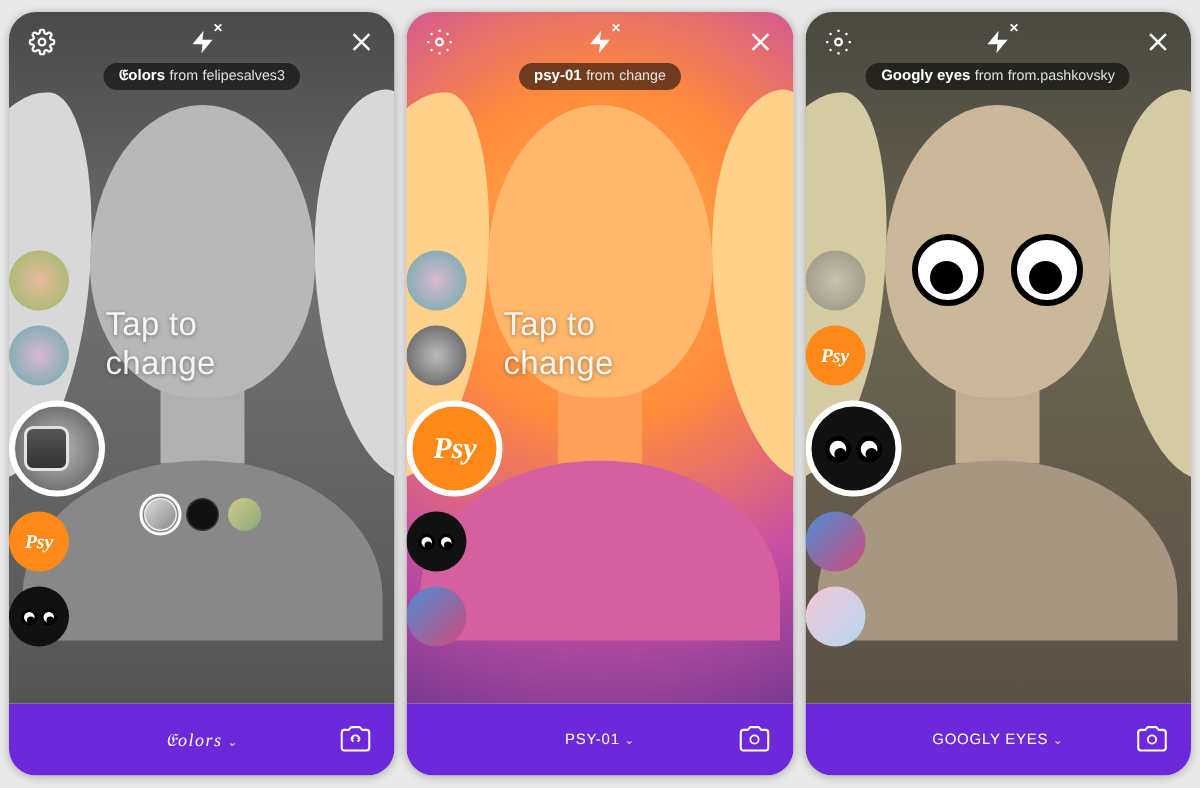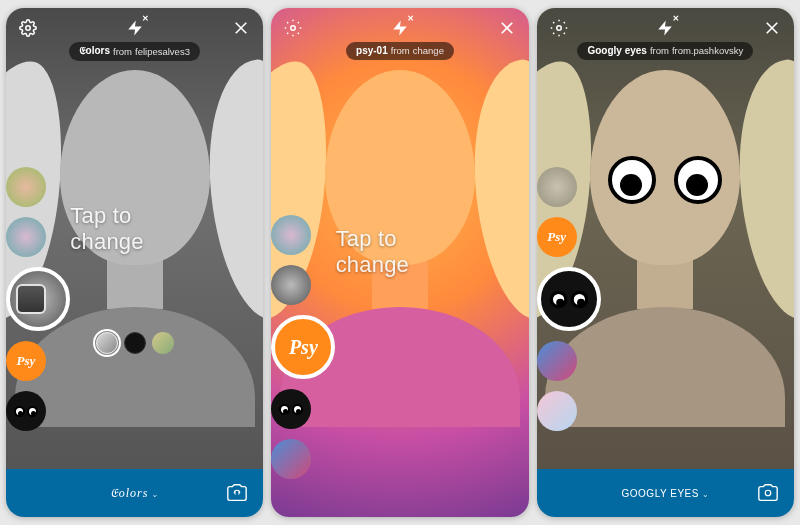--- a/index.html
+++ b/index.html
@@ -153,21 +153,21 @@
   .googly-overlay{
     position:absolute; z-index:3; left:50%; top:148px; transform:translateX(-50%);
     display:flex; gap:18px;
   }
   .googly-overlay .eye{
     width:48px;height:48px;border-radius:50%;background:#fff;border:4px solid #000;position:relative;
   }
   .googly-overlay .eye::after{content:"";position:absolute;width:22px;height:22px;border-radius:50%;background:#000;left:8px;top:14px;}
 
   .bottombar{
-    height:48px;background:#0369a1;display:flex;
+    height:48px;background:#6d28d9;display:flex;
     align-items:center;padding:0 12px;color:#fff;
     font-size:10px;letter-spacing:.5px;
   }
   .bottombar .ename{flex:1;text-align:center;text-transform:uppercase;}
   .bottombar .ename .chev{font-size:8px;margin-left:3px;opacity:.8;}
   .bottombar .flip{width:28px;height:22px;cursor:pointer;}
   .bottombar .flip svg{width:100%;height:100%;stroke:#fff;fill:#fff;}
   .bottombar .spacer-l{width:28px;}
   .italic{font-style:italic;font-family:Georgia,serif;text-transform:none!important;font-size:12px;letter-spacing:1px;}
 </style>
@@ -308,20 +308,32 @@
         </div>
       <div class="effect ef-eyes">
           <span class="googly-pair">
             <span></span>
             <span></span>
           </span>
         </div>
       <div class="effect ef-mask"></div>
     </div>
   </div>
+  <div class="bottombar">
+    <div class="spacer-l"></div>
+    <div class="ename">
+      <span>PSY-01</span><span class="chev">⌄</span>
+    </div>
+    <div class="flip">
+      <svg viewBox="0 0 24 24">
+          <path d="M20 5h-3l-2-2H9L7 5H4a2 2 0 0 0-2 2v11a2 2 0 0 0 2 2h16a2 2 0 0 0 2-2V7a2 2 0 0 0-2-2z" fill="none" stroke="#fff" stroke-width="1.5"></path>
+          <path d="M15 12a3 3 0 1 1-6 0 3 3 0 0 1 6 0z" fill="none" stroke="#fff" stroke-width="1.3"></path>
+        </svg>
+    </div>
+  </div>
 </div>
 
 <div class="phone">
   <div class="camera-view bg-c">
     <div class="face">
       <div class="hair-l"></div>
         <div class="hair-r"></div>
       <div class="head"></div>
         <div class="neck"></div>
         <div class="shoulders"></div>

